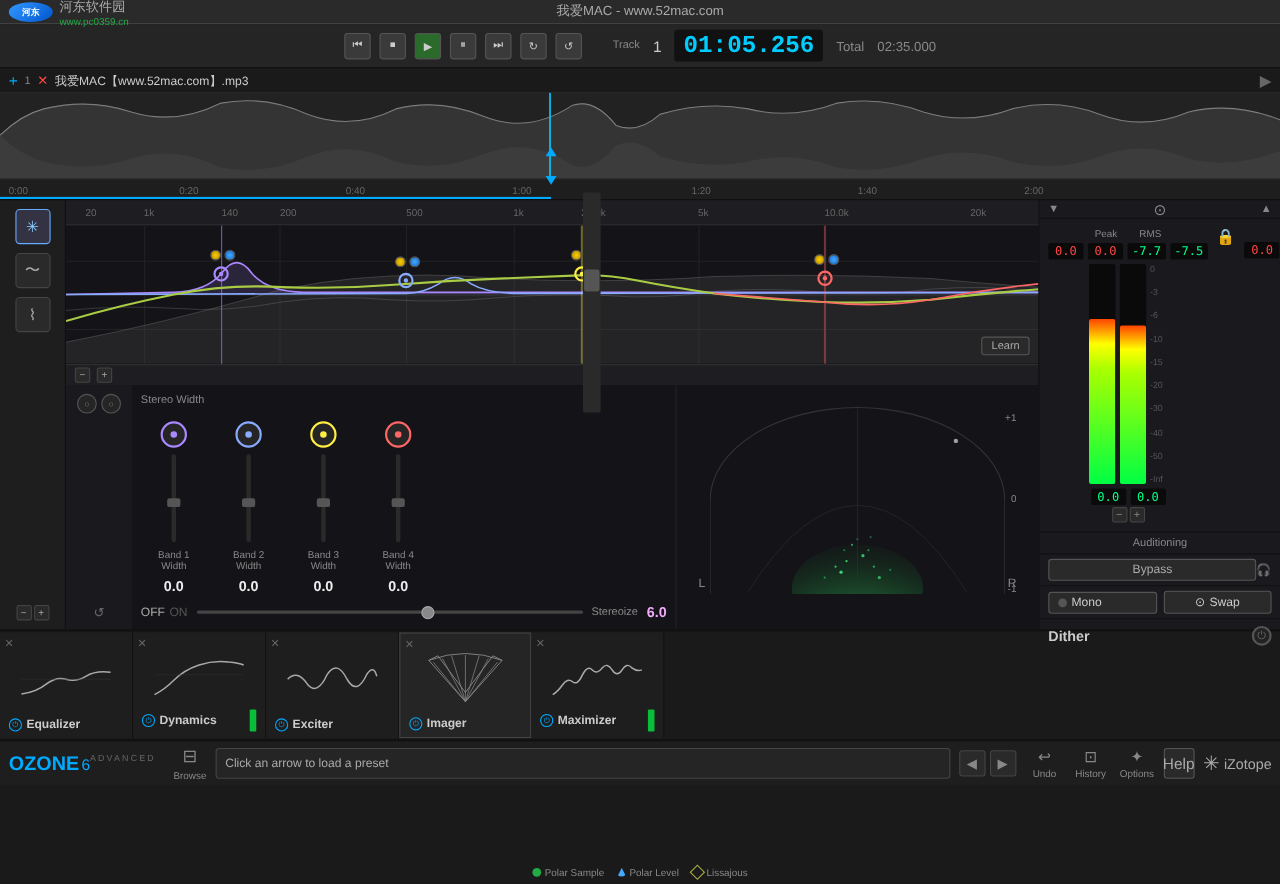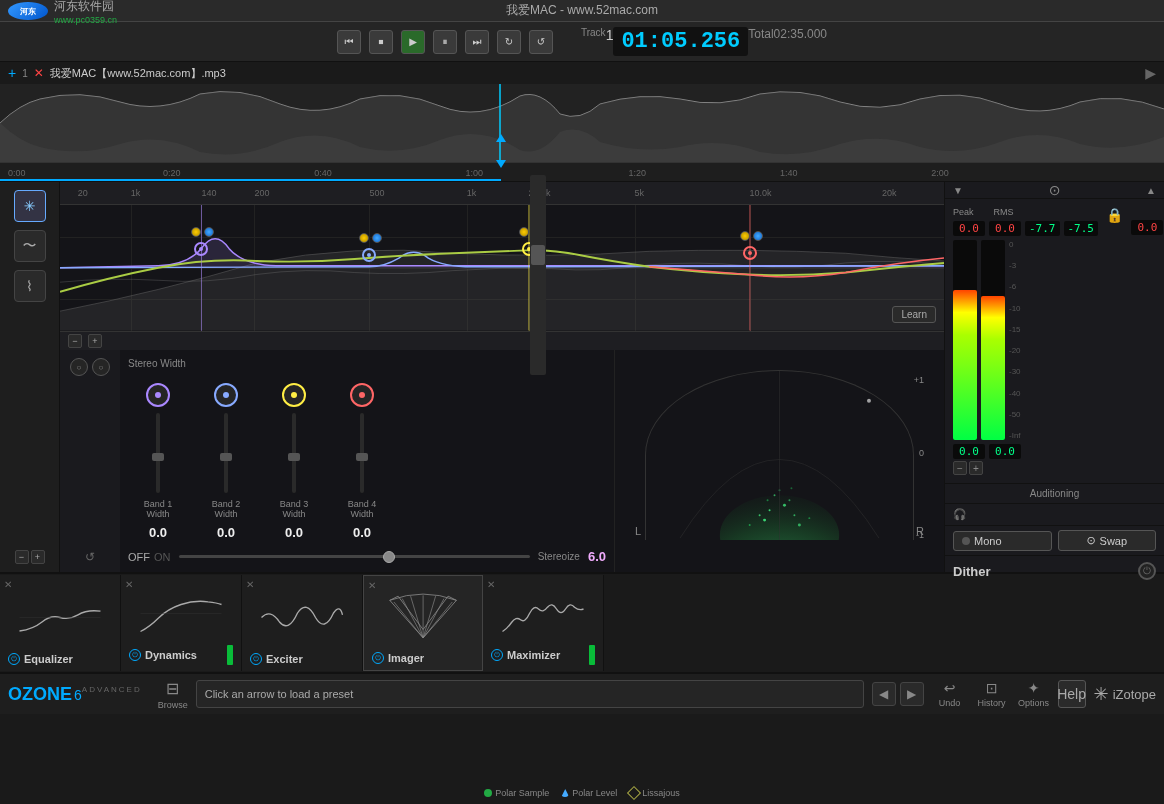--- a/index.html
+++ b/index.html
@@ -60,21 +60,21 @@
       background: #3a3a3a;
       border: 1px solid #555;
       border-radius: 3px;
       display: flex; align-items: center; justify-content: center;
       color: #ccc;
       cursor: pointer;
       font-size: 10px;
     }
     .transport-btn.play { background: #2a6a2a; }
     .track-info {
-      display: flex; 
+      display: flex; align-items: center; gap: 12px;
       margin-left: 20px;
     }
     .track-label { color: #888; font-size: 10px; }
     .track-time {
       color: #00ccff;
       font-size: 22px;
       font-weight: bold;
       font-family: 'Courier New', monospace;
       background: #111;
       padding: 2px 8px;
@@ -373,20 +373,21 @@
 
     #vu-meters-area {
       display: flex;
       flex: 1;
       padding: 8px;
       gap: 8px;
     }
     .vu-group {
       display: flex;
       flex-direction: column;
+      align-items: center;
       flex: 1;
     }
     .vu-val {
       background: #0a0a0a;
       color: #00ff88;
       font-family: monospace;
       font-size: 11px;
       padding: 1px 4px;
       border-radius: 2px;
       min-width: 32px;
@@ -1132,20 +1133,21 @@
 
         </div>
 
       </div>
 
     </div>
 
     <div id="auditioning-label">Auditioning</div>
 
     <div id="bypass-row">
+      <div class="bypass-btn">Bypass</div>
       <span class="headphone-icon">🎧</span>
     </div>
 
     <div id="mono-swap-row">
       <div class="mono-btn">
         <div class="mono-dot"></div>
         <span>Mono</span>
       </div>
       <div class="swap-btn">
         <span>⊙</span>

